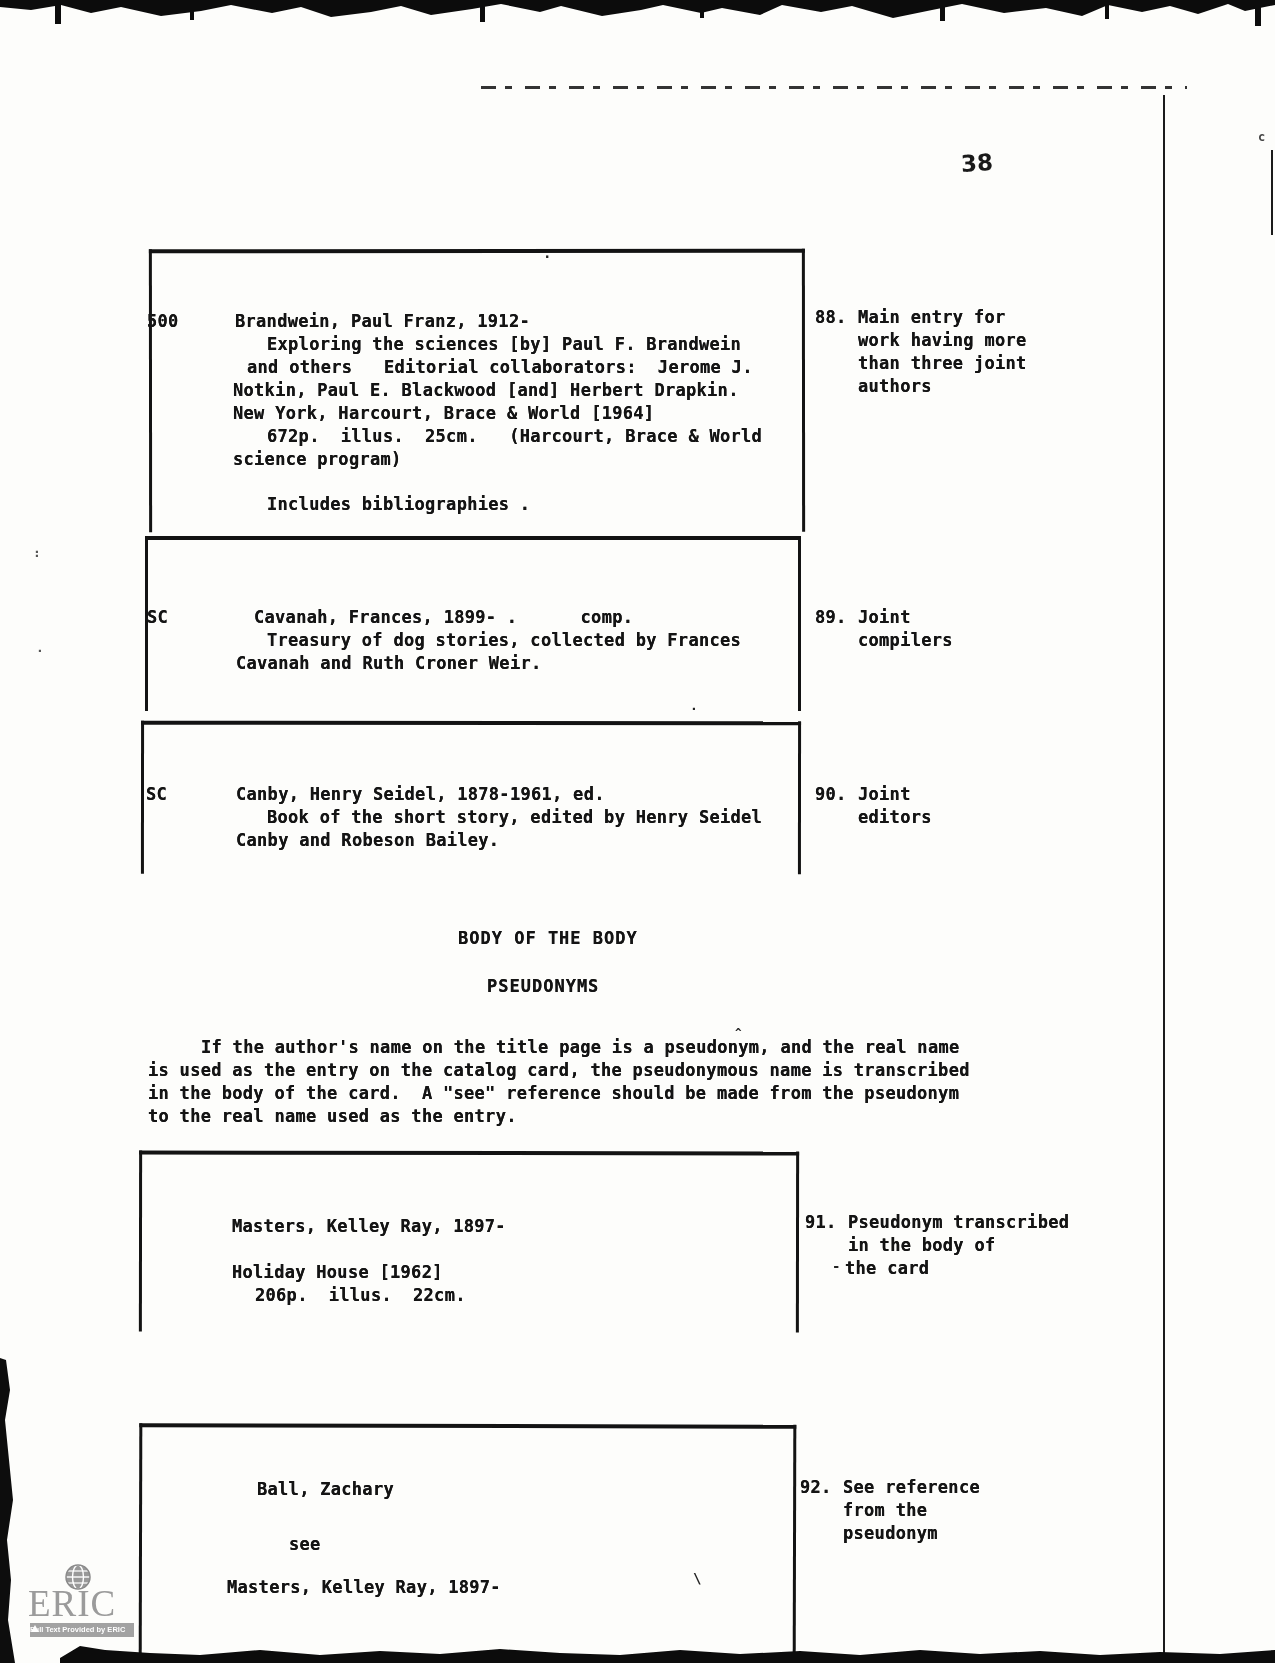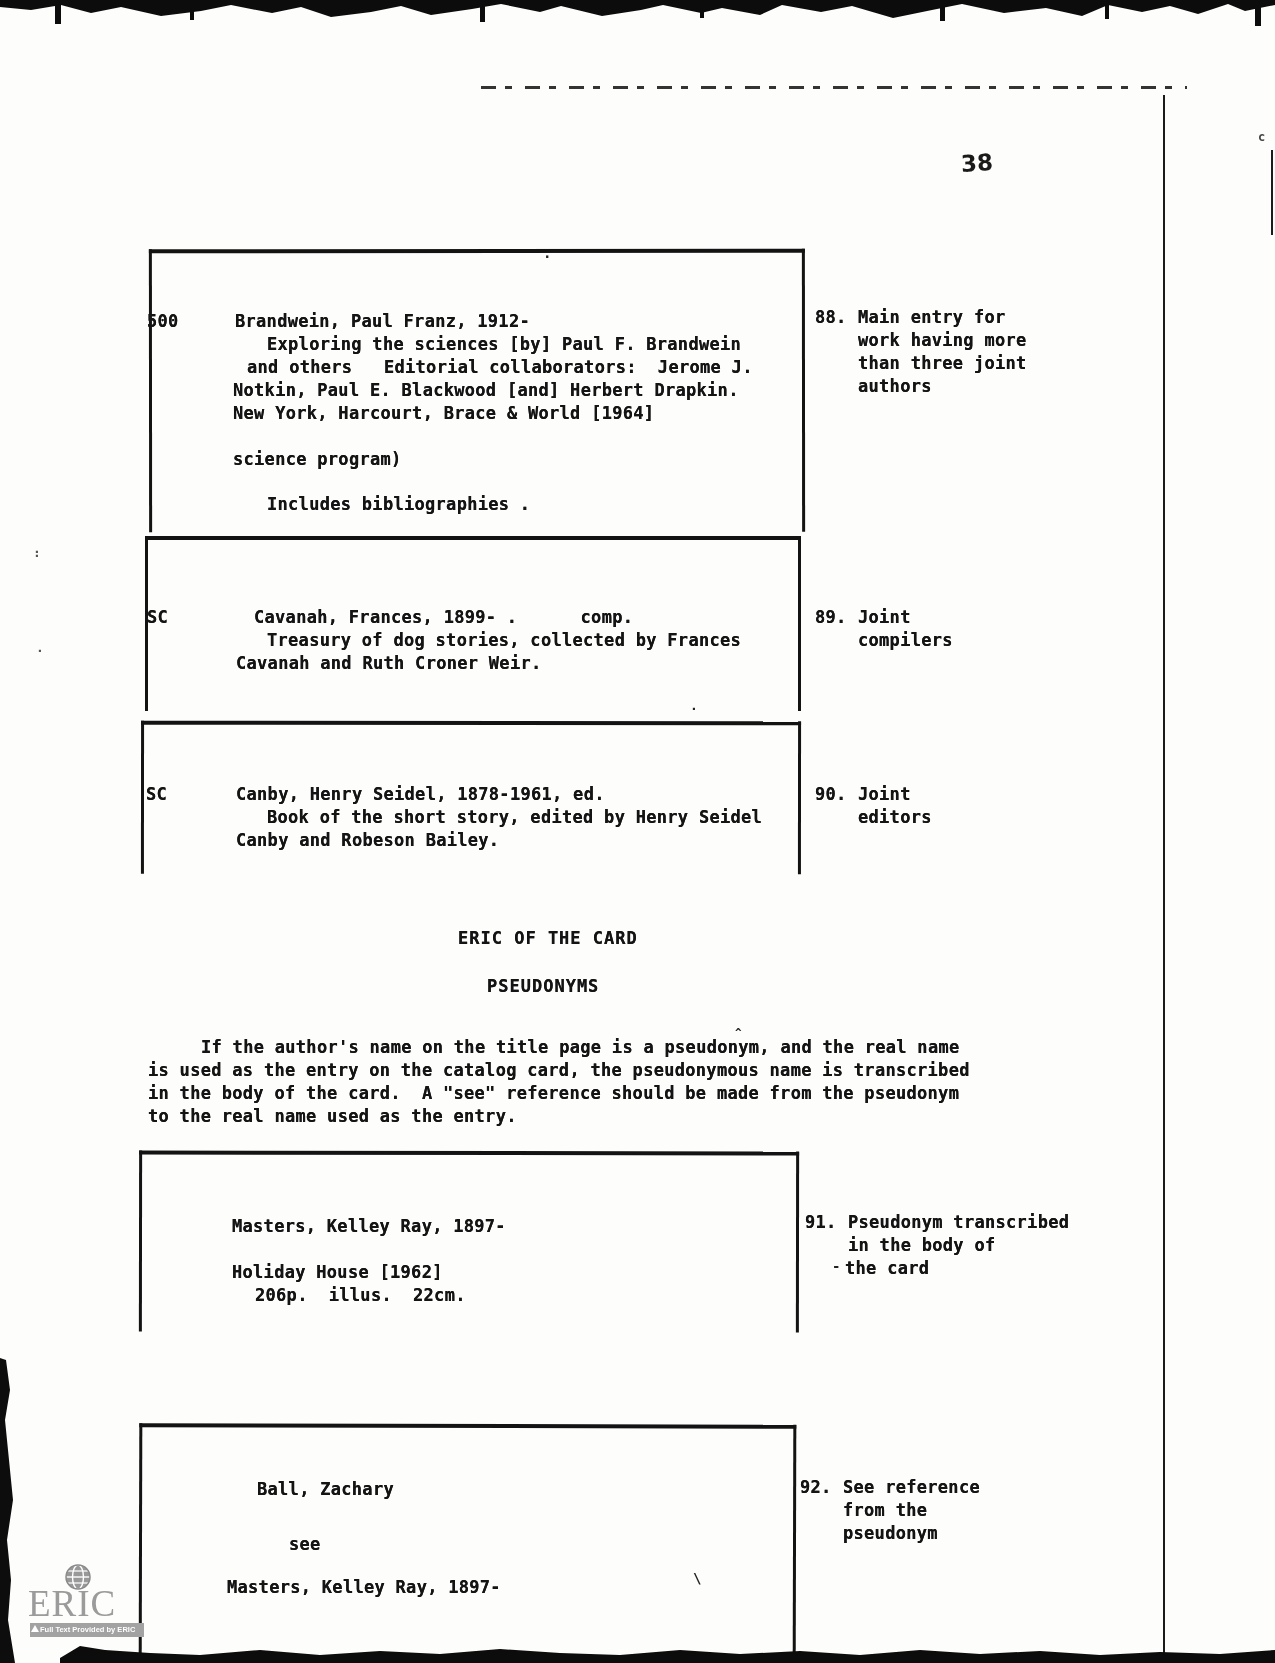--- a/index.html
+++ b/index.html
@@ -31,21 +31,21 @@
   
   .eric{position:absolute;left:26px;top:1563px;width:130px;height:78px;}
   .eric-word{
     position:absolute;left:2px;top:22px;font-family:"Liberation Serif",serif;
     font-size:37px;font-weight:400;color:#9b9b9b;letter-spacing:1px;line-height:1;
   }
   .eric-globe{position:absolute;left:38px;top:0px;}
   .eric-banner{
     position:absolute;left:4px;top:60px;width:104px;height:14px;background:#a2a2a2;
     color:#fff;font-family:"Liberation Sans",sans-serif;font-size:7.5px;font-weight:700;
-    line-height:14px;padding-left:10px;white-space:nowrap;overflow:hidden;
+    line-height:14px;white-space:nowrap;overflow:hidden;
   }
   .eric-tri{
     position:absolute;left:5px;top:62px;width:0;height:0;
     border-left:4px solid transparent;border-right:4px solid transparent;
     border-bottom:7px solid #fff;z-index:2;
   }
   svg.art{position:absolute;}
 </style>
 </head>
 <body>
@@ -70,20 +70,21 @@
 
   <div class="pagenum">38</div>
 
   <div class="card" style="left:149px;top:249px;width:650px;height:279px;transform:rotate(-0.05deg)"></div>
   <span class="tw" style="left:147px;top:311px">500</span>
   <span class="tw" style="left:235px;top:311px">Brandwein, Paul Franz, 1912-</span>
   <span class="tw" style="left:267px;top:334px">Exploring the sciences [by] Paul F. Brandwein</span>
   <span class="tw" style="left:233px;top:380px">Notkin, Paul E. Blackwood [and] Herbert Drapkin.</span>
   <span class="tw" style="left:247px;top:357px">and others   Editorial collaborators:  Jerome J.</span>
   <span class="tw" style="left:233px;top:403px">New York, Harcourt, Brace &amp; World [1964]</span>
+  <span class="tw" style="left:267px;top:426px">672p.  illus.  25cm.   (Harcourt, Brace &amp; World</span>
   <span class="tw" style="left:233px;top:449px">science program)</span>
   <span class="tw" style="left:267px;top:494px">Includes bibliographies .</span>
 
   <span class="tw" style="left:815px;top:307px">88.</span>
   <span class="tw" style="left:858px;top:307px">Main entry for</span>
   <span class="tw" style="left:858px;top:330px">work having more</span>
   <span class="tw" style="left:858px;top:353px">than three joint</span>
   <span class="tw" style="left:858px;top:376px">authors</span>
 
   <div class="card" style="left:145px;top:536px;width:650px;height:171px"></div>
@@ -99,21 +100,21 @@
   <div class="card" style="left:141px;top:721px;width:654px;height:149px;transform:rotate(0.05deg)"></div>
   <span class="tw" style="left:146px;top:784px">SC</span>
   <span class="tw" style="left:236px;top:784px">Canby, Henry Seidel, 1878-1961, ed.</span>
   <span class="tw" style="left:267px;top:807px">Book of the short story, edited by Henry Seidel</span>
   <span class="tw" style="left:236px;top:830px">Canby and Robeson Bailey.</span>
 
   <span class="tw" style="left:815px;top:784px">90.</span>
   <span class="tw" style="left:858px;top:784px">Joint</span>
   <span class="tw" style="left:858px;top:807px">editors</span>
 
-  <span class="tw hd" style="left:458px;top:928px">ERIC OF THE CARD</span>
+  <span class="tw hd" style="left:458px;top:928px">BODY OF THE BODY</span>
   <span class="tw hd" style="left:487px;top:976px">PSEUDONYMS</span>
 
   <span class="tw" style="left:201px;top:1037px">If the author's name on the title page is a pseudonym, and the real name</span>
   <span class="tw" style="left:148px;top:1060px">is used as the entry on the catalog card, the pseudonymous name is transcribed</span>
   <span class="tw" style="left:148px;top:1083px">in the body of the card.  A "see" reference should be made from the pseudonym</span>
   <span class="tw" style="left:148px;top:1106px">to the real name used as the entry.</span>
 
   <div class="card" style="left:139px;top:1151px;width:654px;height:177px;transform:rotate(0.08deg)"></div>
   <span class="tw" style="left:232px;top:1216px">Masters, Kelley Ray, 1897-</span>
   <span class="tw" style="left:232px;top:1262px">Holiday House [1962]</span>

